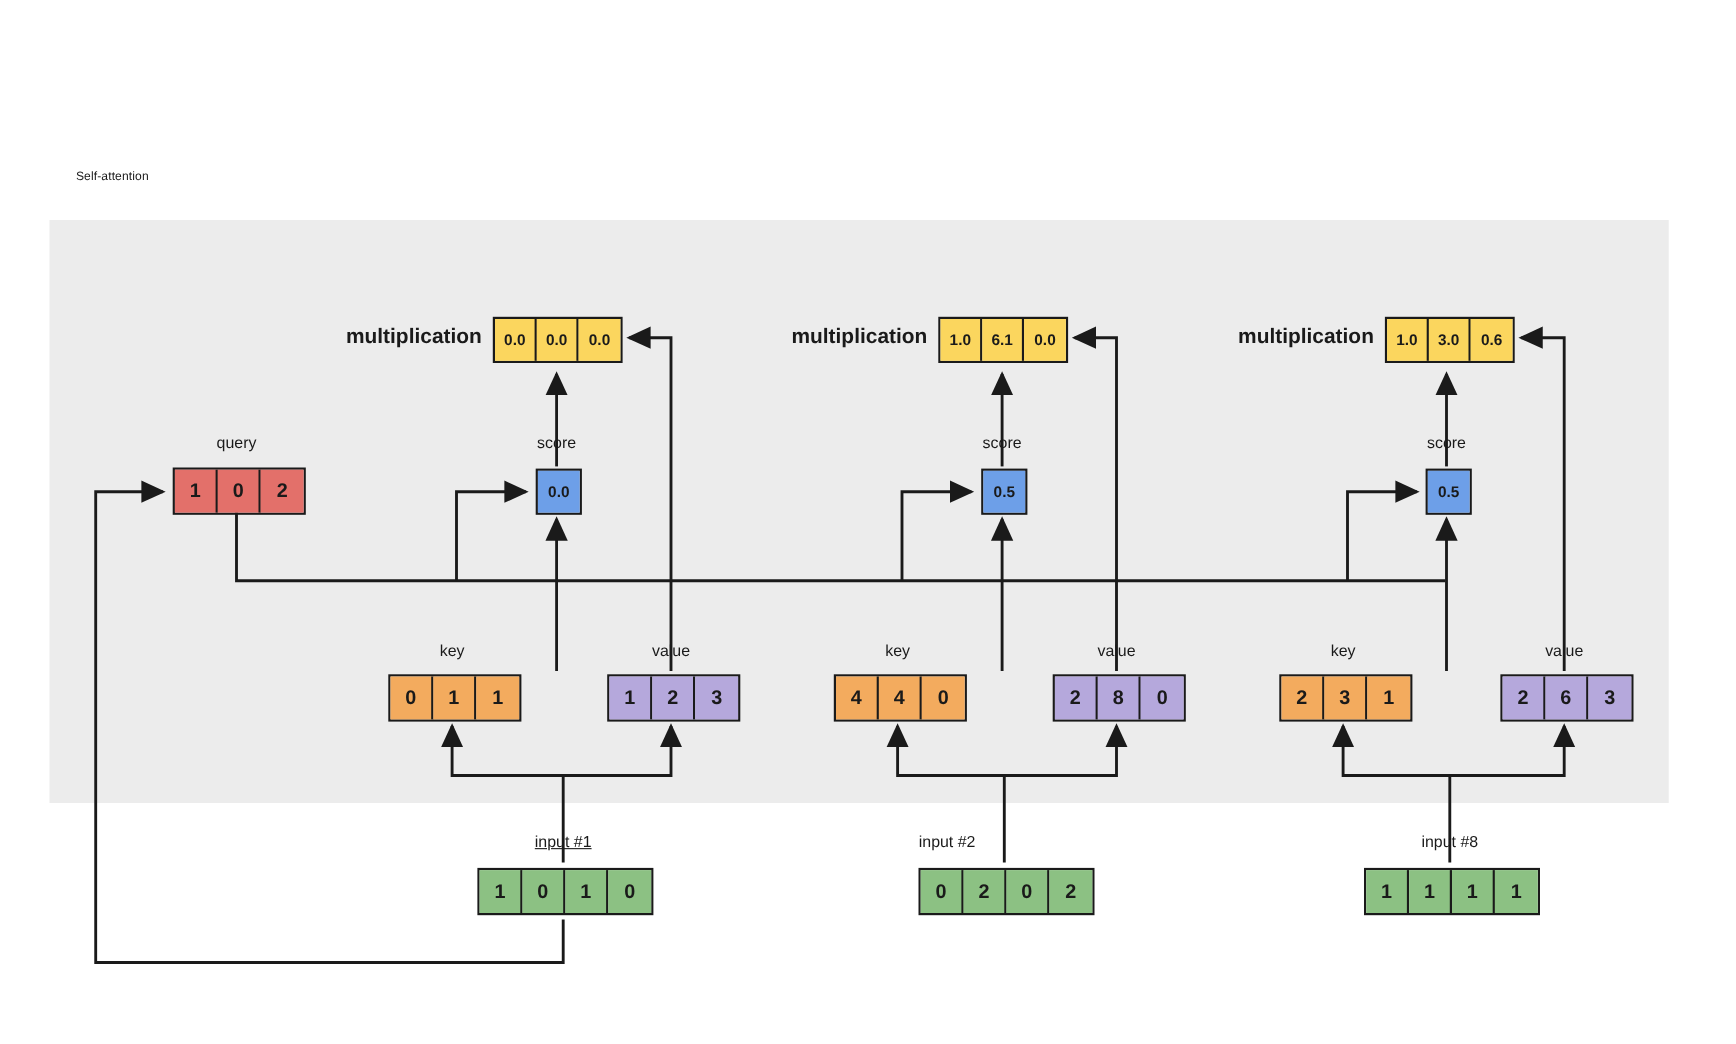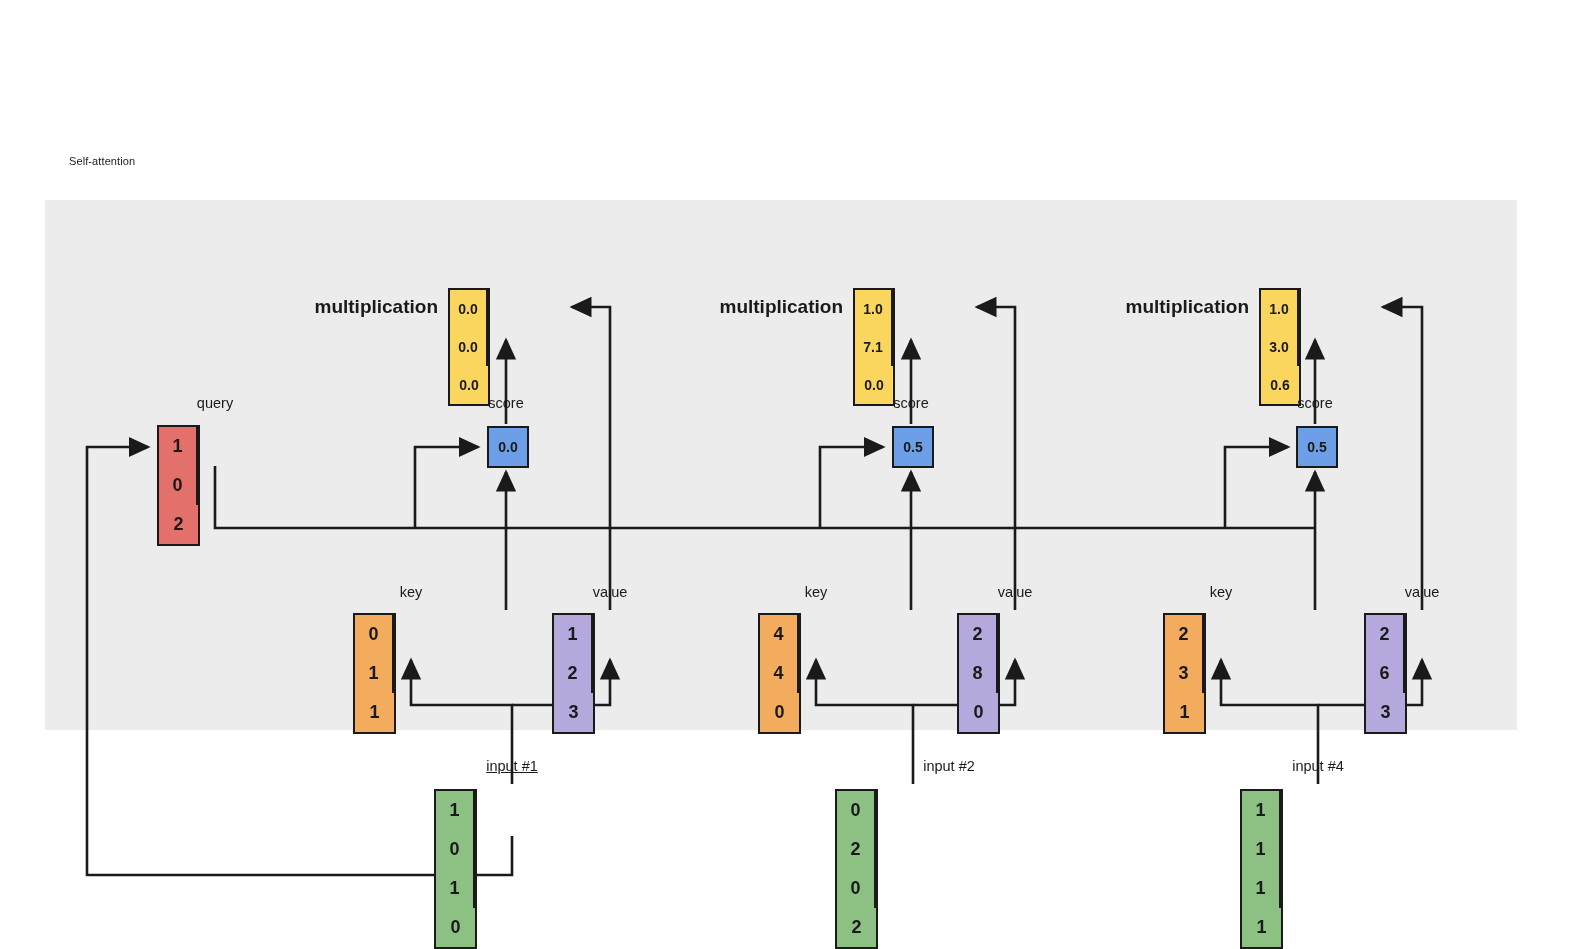--- a/index.html
+++ b/index.html
@@ -41,21 +41,20 @@
     color: #1a1a1a;
     letter-spacing: 0.1px;
   }
   
   .vec {
     position: absolute;
     display: flex;
     border: 2px solid #1a1a1a;
     box-sizing: border-box;
     background: transparent;
-    flex-direction: column;
   }
   .vec .cell {
     display: flex;
     align-items: center;
     justify-content: center;
     border-right: 2px solid #1a1a1a;
     box-sizing: border-box;
     font-weight: bold;
     color: #1a1a1a;
   }
@@ -174,21 +173,21 @@
   <div class="vec green big" style="left:434px; top:789px;">
     <div class="cell">1</div>
     <div class="cell">0</div>
     <div class="cell">1</div>
     <div class="cell">0</div>
   </div>
 
   <div class="mul-label" style="left:843px; top:296px;">multiplication</div>
   <div class="vec yellow mul" style="left:853px; top:288px;">
     <div class="cell">1.0</div>
-    <div class="cell">7.1</div>
+    <div class="cell">6.1</div>
     <div class="cell">0.0</div>
   </div>
 
   <div class="caption" style="left:911px; top:395px;">score</div>
   <div class="vec blue score" style="left:892px; top:426px;">
     <div class="cell">0.5</div>
   </div>
 
   <div class="caption" style="left:816px; top:584px;">key</div>
   <div class="vec orange big" style="left:758px; top:613px;">
@@ -197,21 +196,21 @@
     <div class="cell">0</div>
   </div>
 
   <div class="caption" style="left:1015px; top:584px;">value</div>
   <div class="vec purple big" style="left:957px; top:613px;">
     <div class="cell">2</div>
     <div class="cell">8</div>
     <div class="cell">0</div>
   </div>
 
-  <div class="caption" style="left:949px; top:758px;">input #2</div>
+  <div class="caption" style="left:861px; top:758px;">input #2</div>
   <div class="vec green big" style="left:835px; top:789px;">
     <div class="cell">0</div>
     <div class="cell">2</div>
     <div class="cell">0</div>
     <div class="cell">2</div>
   </div>
 
   <div class="mul-label" style="left:1249px; top:296px;">multiplication</div>
   <div class="vec yellow mul" style="left:1259px; top:288px;">
     <div class="cell">1.0</div>
@@ -231,21 +230,21 @@
     <div class="cell">1</div>
   </div>
 
   <div class="caption" style="left:1422px; top:584px;">value</div>
   <div class="vec purple big" style="left:1364px; top:613px;">
     <div class="cell">2</div>
     <div class="cell">6</div>
     <div class="cell">3</div>
   </div>
 
-  <div class="caption" style="left:1318px; top:758px;">input #4</div>
+  <div class="caption" style="left:1318px; top:758px;">input #8</div>
   <div class="vec green big" style="left:1240px; top:789px;">
     <div class="cell">1</div>
     <div class="cell">1</div>
     <div class="cell">1</div>
     <div class="cell">1</div>
   </div>
 
 </div>
 
 </body></html>

